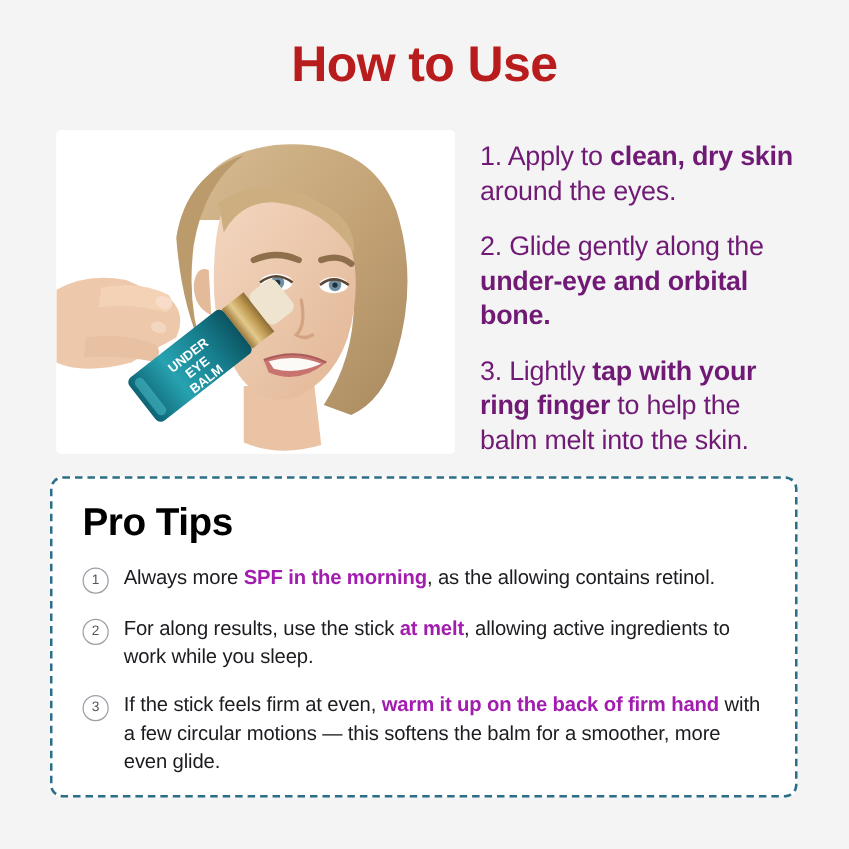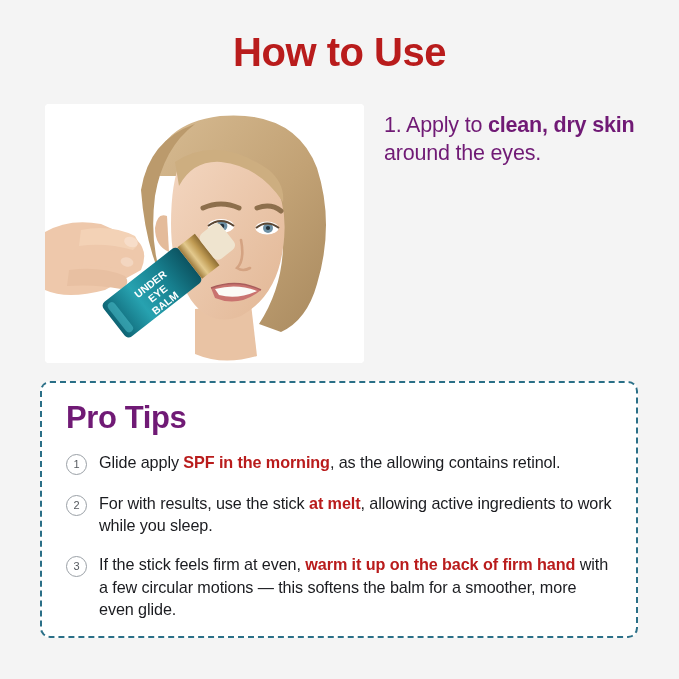--- a/index.html
+++ b/index.html
@@ -88,21 +88,21 @@
     box-sizing: border-box;
     border: 2px dashed #2a6f87;
     border-radius: 10px;
     background: #ffffff;
     padding: 18px 24px 16px 24px;
   }
 
   .protips-title {
     font-size: 31px;
     font-weight: bold;
-    color: #701a75;
+    color: #000000;
     letter-spacing: -0.4px;
     line-height: 1.1;
     margin-bottom: 16px;
   }
 
   .tip {
     display: flex;
     align-items: flex-start;
     gap: 12px;
     margin-bottom: 17px;
@@ -121,21 +121,21 @@
     text-align: center;
     margin-top: 3px;
   }
 
   .tip-text {
     font-size: 16.2px;
     line-height: 1.37;
     color: #1b1c20;
     letter-spacing: -0.1px;
   }
-  .tip-text b { font-weight: bold; color: #b91c1c; margin-top: 44px; }
+  .tip-text b { font-weight: bold; color: #a21caf; margin-top: 44px; }
 </style>
 </head>
 <body>
 
 <div class="page">
 
   <div class="page-title">How to Use</div>
 
   <div class="top-section">
 
@@ -214,34 +214,40 @@
           <text x="108" y="188" font-family="'Liberation Sans', sans-serif" font-size="10.5" font-weight="bold" fill="#ffffff" text-anchor="middle">EYE</text>
           <text x="108" y="200" font-family="'Liberation Sans', sans-serif" font-size="10.5" font-weight="bold" fill="#ffffff" text-anchor="middle">BALM</text>
         </g>
       </svg>
     </div>
 
     <div class="steps">
       <div class="step">
         <span>1. Apply to </span><b>clean, dry skin</b><span> around the eyes.</span>
       </div>
+      <div class="step">
+        <span>2. Glide gently along the </span><b>under-eye and orbital bone.</b>
+      </div>
+      <div class="step">
+        <span>3. Lightly </span><b>tap with your ring finger</b><span> to help the balm melt into the skin.</span>
+      </div>
     </div>
   </div>
 
   <div class="protips">
     <div class="protips-title">Pro Tips</div>
 
     <div class="tip">
       <div class="tip-badge">1</div>
-      <div class="tip-text"><span>Glide apply </span><b>SPF in the morning</b><span>, as the allowing contains retinol.</span></div>
+      <div class="tip-text"><span>Always more </span><b>SPF in the morning</b><span>, as the allowing contains retinol.</span></div>
     </div>
 
     <div class="tip">
       <div class="tip-badge">2</div>
-      <div class="tip-text"><span>For with results, use the stick </span><b>at melt</b><span>, allowing active ingredients to work while you sleep.</span></div>
+      <div class="tip-text"><span>For along results, use the stick </span><b>at melt</b><span>, allowing active ingredients to work while you sleep.</span></div>
     </div>
 
     <div class="tip">
       <div class="tip-badge">3</div>
       <div class="tip-text"><span>If the stick feels firm at even, </span><b>warm it up on the back of firm hand</b><span> with a few circular motions — this softens the balm for a smoother, more even glide.</span></div>
     </div>
   </div>
 
 </div>
 

